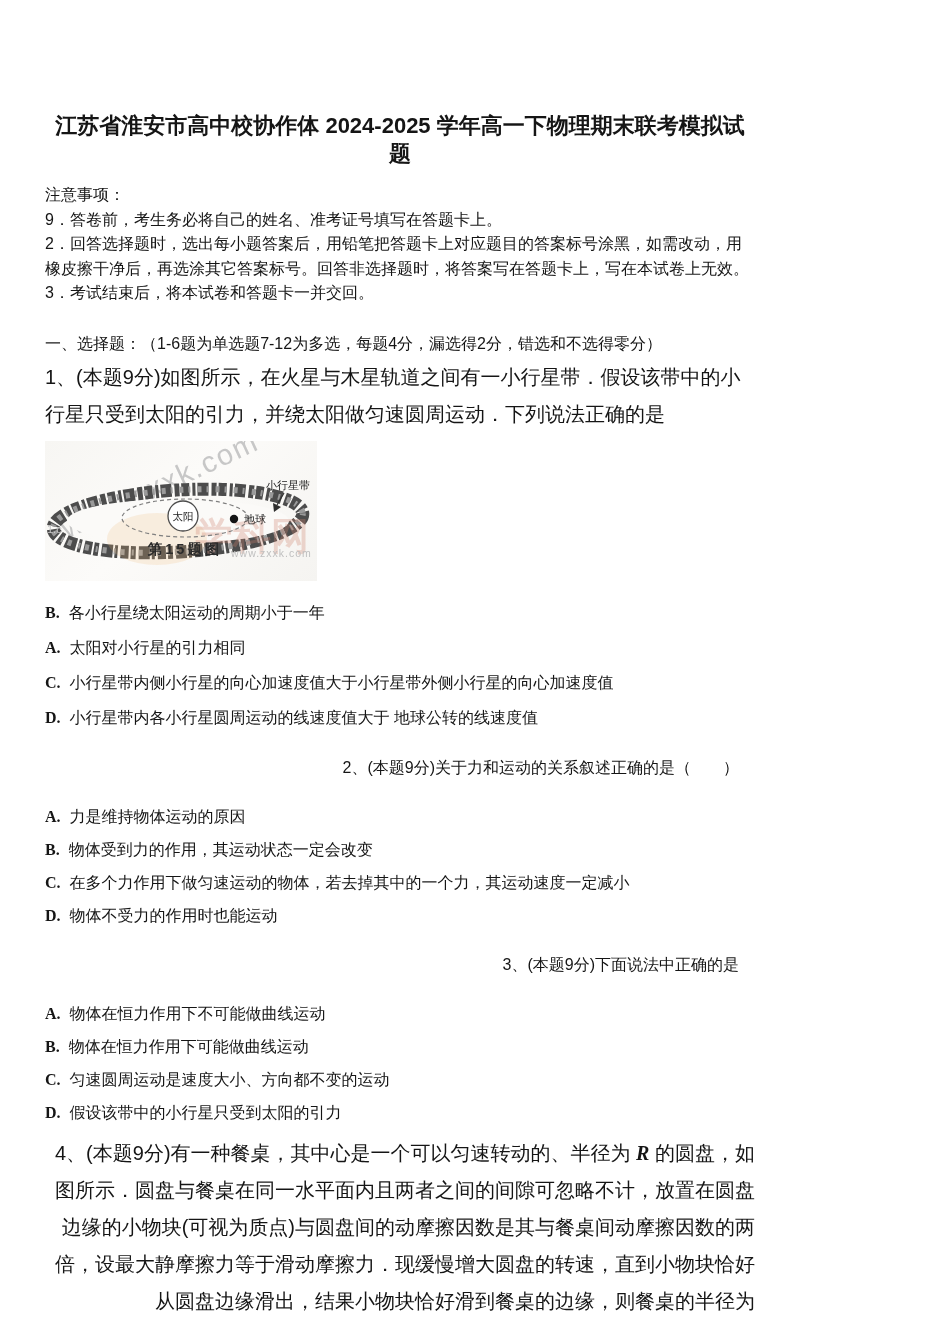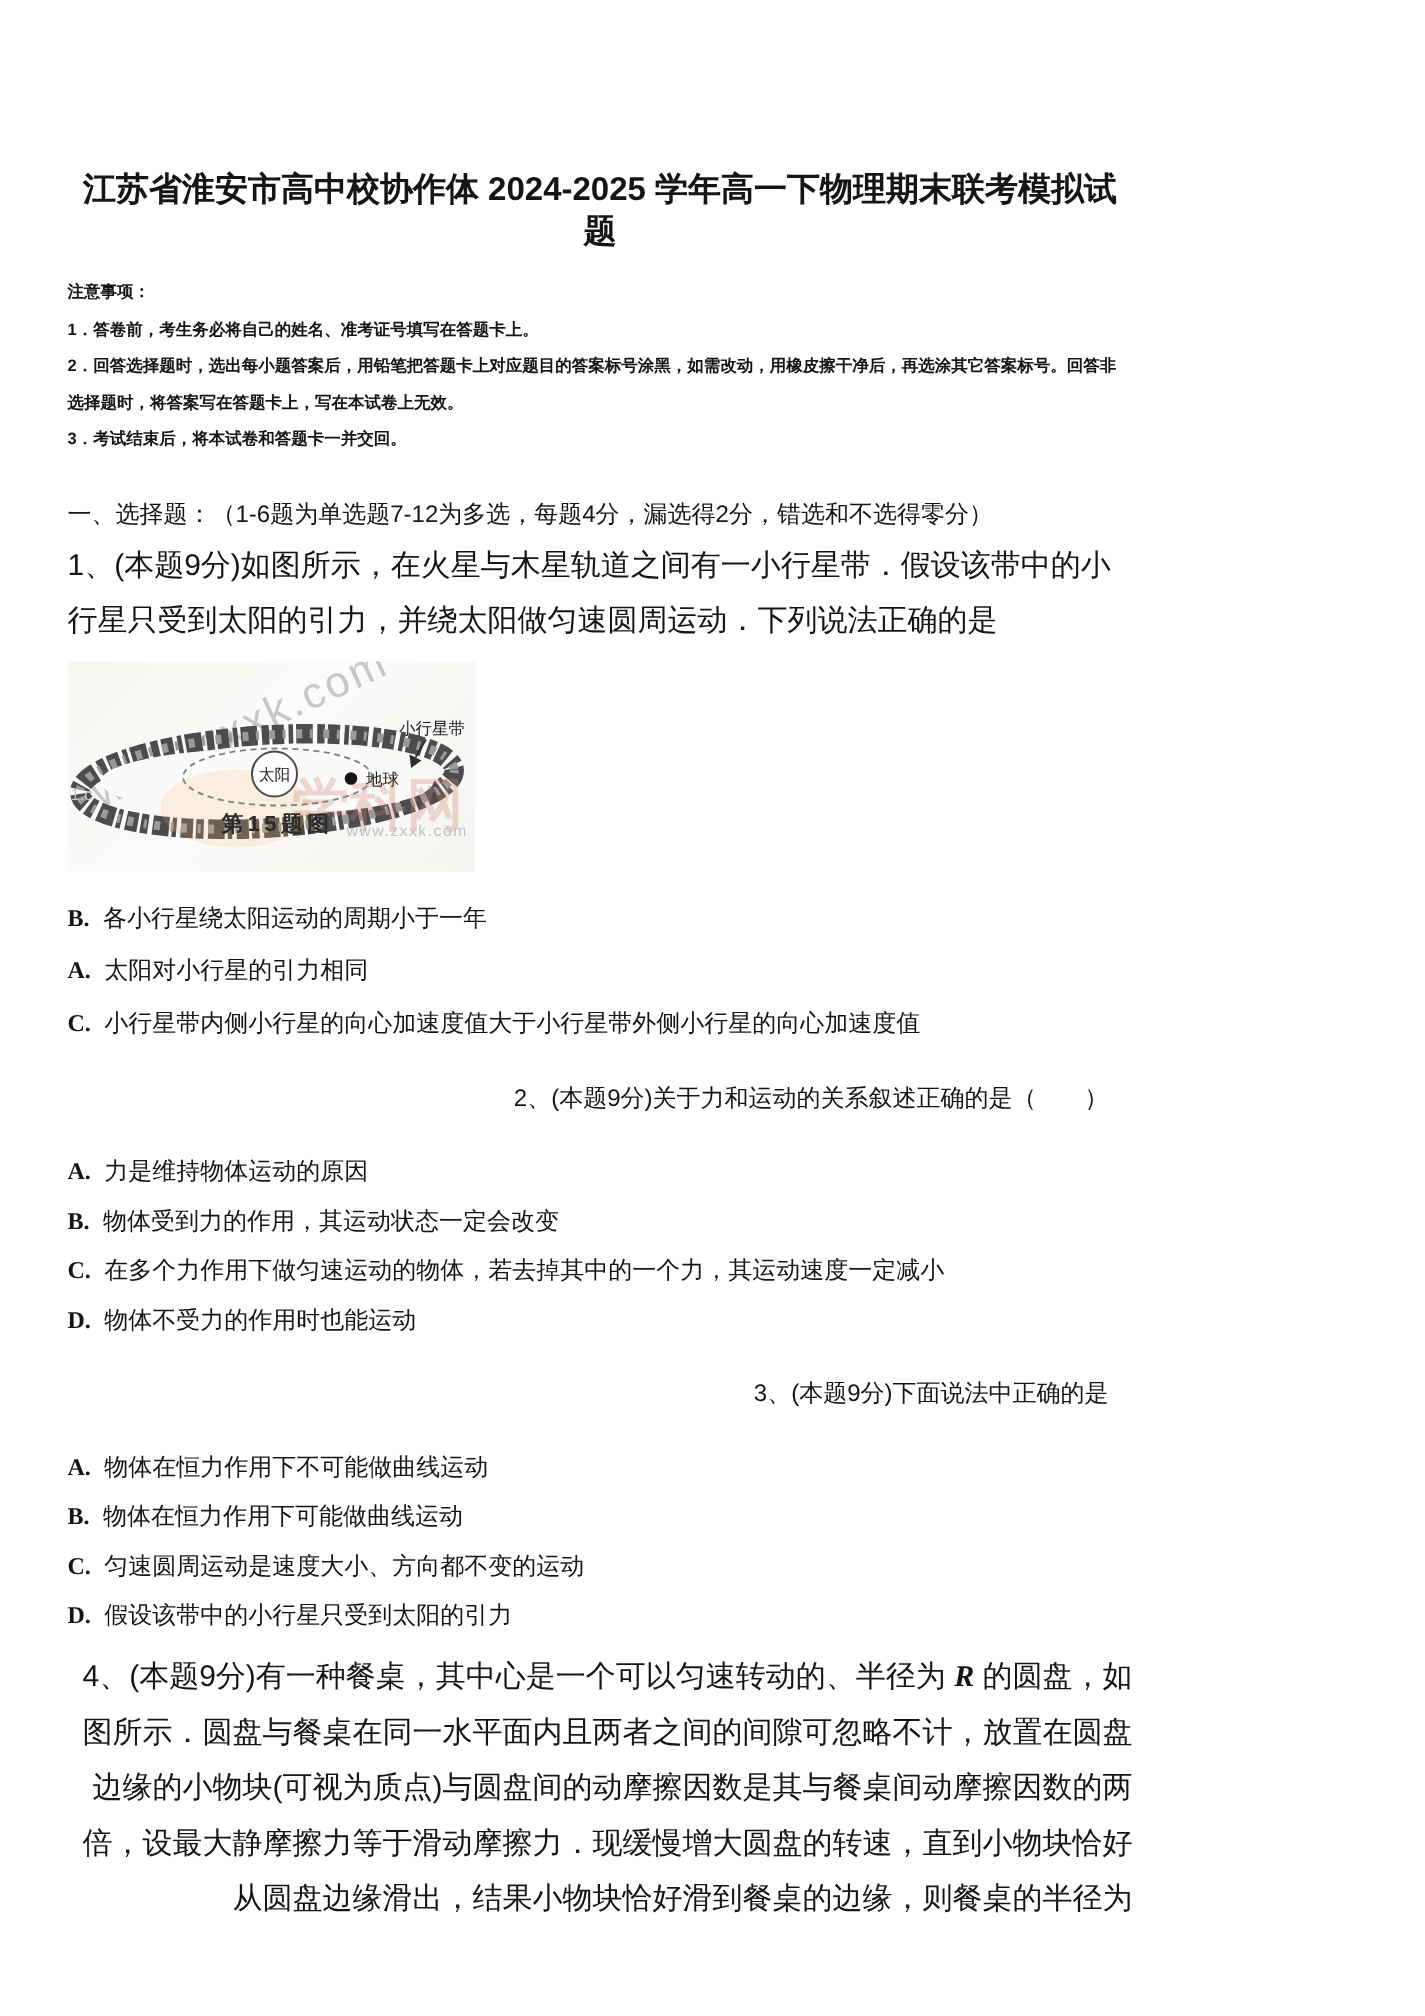--- a/index.html
+++ b/index.html
@@ -14,21 +14,21 @@
     font-weight:500;
     overflow:hidden;
   }
   .title{
     margin:0;
     font-size:22px;line-height:28px;
     text-align:center;
     font-weight:700;
   }
   .notice{margin-top:15px;}
-  .notice p{margin:0;font-size:11px;line-height:24.5px;font-weight:bold;}
+  .notice p{margin:0;font-size:16px;line-height:24.5px;}
   .section-head{margin:27px 0 0 0;font-size:16px;line-height:22px;}
   .stem{margin:4px 0 0 0;font-size:20px;line-height:37px;}
   .qline{margin:16px;font-size:16px;line-height:33px;text-align:right;}
   .opt{margin:0;font-size:16px;line-height:35px;}
   .opt-tight{line-height:33px;}
   .opt .letter{
     font-family:"Liberation Serif","DejaVu Serif",serif;
     font-weight:700;
     margin-right:9px;
   }
@@ -47,21 +47,21 @@
 </style>
 </head>
 <body>
 
 <div class="page">
 
   <h1 class="title">江苏省淮安市高中校协作体 2024-2025 学年高一下物理期末联考模拟试题</h1>
 
   <div class="notice">
     <p>注意事项：</p>
-    <p>1．答卷前，考生务必将自己的姓名、准考证号填写在答题卡上。</p>
+    <p>9．答卷前，考生务必将自己的姓名、准考证号填写在答题卡上。</p>
     <p>2．回答选择题时，选出每小题答案后，用铅笔把答题卡上对应题目的答案标号涂黑，如需改动，用橡皮擦干净后，再选涂其它答案标号。回答非选择题时，将答案写在答题卡上，写在本试卷上无效。</p>
     <p>3．考试结束后，将本试卷和答题卡一并交回。</p>
   </div>
 
   <p class="section-head">一、选择题：（1-6题为单选题7-12为多选，每题4分，漏选得2分，错选和不选得零分）</p>
 
   <div>
     <p class="stem">1、(本题9分)如图所示，在火星与木星轨道之间有一小行星带．假设该带中的小行星只受到太阳的引力，并绕太阳做匀速圆周运动．下列说法正确的是</p>
 
     <figure class="diagram">
@@ -101,20 +101,23 @@
 
     <p class="opt">
       <span class="letter">B.</span><span>各小行星绕太阳运动的周期小于一年</span>
     </p>
     <p class="opt">
       <span class="letter">A.</span><span>太阳对小行星的引力相同</span>
     </p>
     <p class="opt">
       <span class="letter">C.</span><span>小行星带内侧小行星的向心加速度值大于小行星带外侧小行星的向心加速度值</span>
     </p>
+    <p class="opt">
+      <span class="letter">D.</span><span>小行星带内各小行星圆周运动的线速度值大于 地球公转的线速度值</span>
+    </p>
   </div>
 
   <div style="margin-top:2px;">
     <p class="qline">2、(本题9分)关于力和运动的关系叙述正确的是（　　）</p>
     <p class="opt opt-tight">
       <span class="letter">A.</span><span>力是维持物体运动的原因</span>
     </p>
     <p class="opt opt-tight">
       <span class="letter">B.</span><span>物体受到力的作用，其运动状态一定会改变</span>
     </p>

